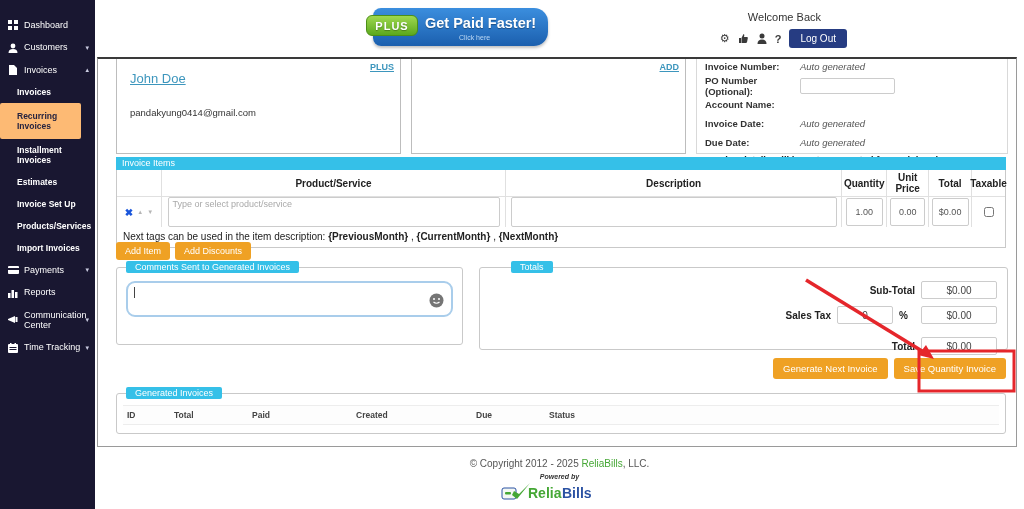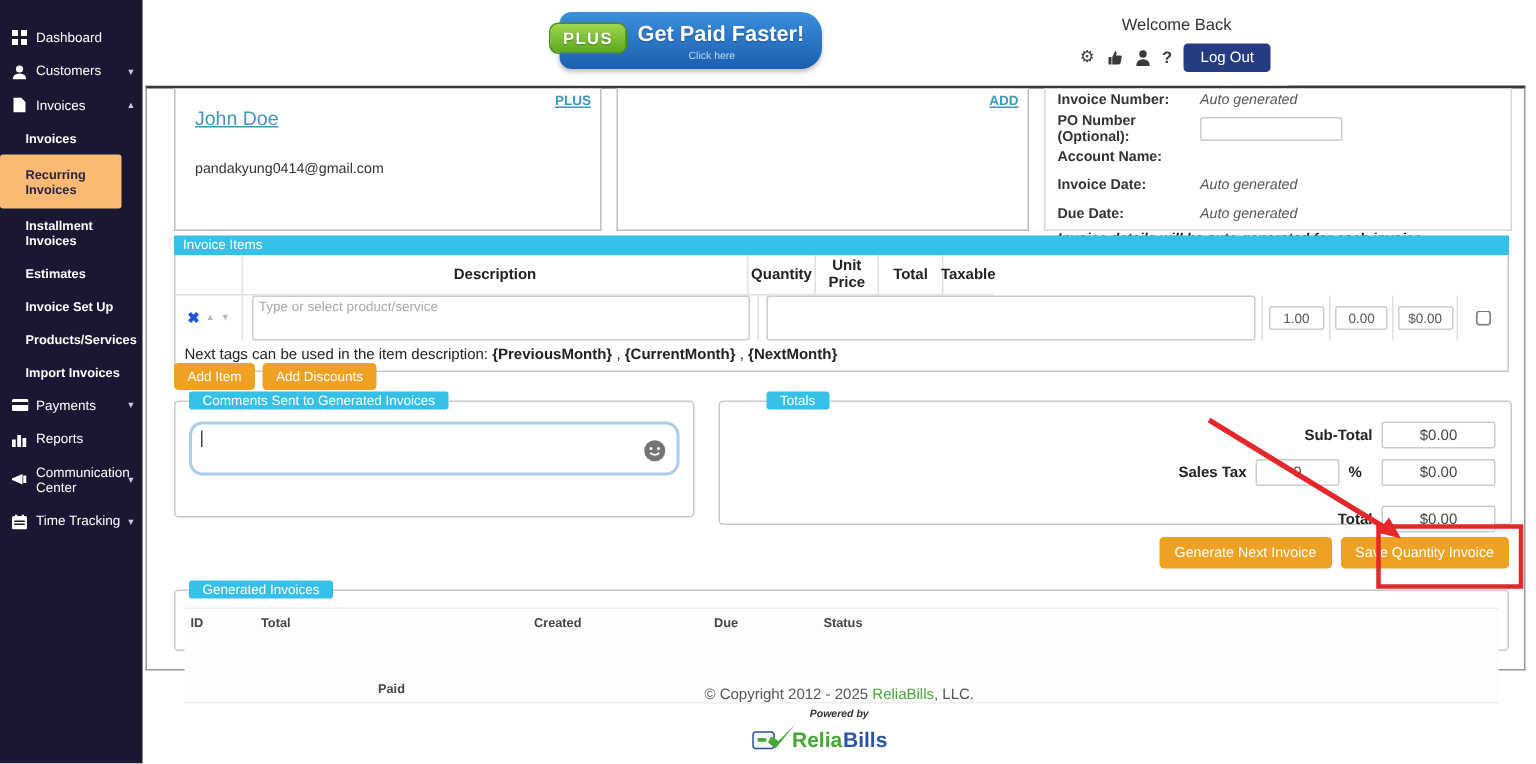--- a/index.html
+++ b/index.html
@@ -74,21 +74,21 @@
   .c-qty { width:45px; } .c-unit { width:42px; } .c-tot { width:43px; } .c-tax { width:33px; }
   .ithead .itc { font-size:10px; font-weight:bold; color:#222; text-align:center;
     min-height:27px; border-bottom:1px solid #e0e0e0; line-height:1.1; padding:2px; }
   .itbody .itc { min-height:26px; }
   .ctrl-x { color:#1a56db; font-weight:bold; font-size:10px; cursor:pointer; }
   .ctrl-ar { color:#b5b5b5; font-size:6px; cursor:pointer; margin-left:4px; }
   .txtarea { height:30px; border:1px solid #ccc; border-radius:2px; font-size:9px;
     color:#333; padding:1px 4px; resize:none; font-family:"Liberation Sans",sans-serif; }
   .ta-prod { width:332px; } .ta-desc { width:326px; }
   .txtarea::placeholder { color:#a9a9a9; }
-  .num-in { height:16px; border:1px solid #ccc; border-radius:2px; font-size:9px;
+  .num-in { height:28px; border:1px solid #ccc; border-radius:2px; font-size:9px;
     color:#555; text-align:center; }
   .in-qty { width:37px; } .in-unit { width:35px; } .in-tot { width:37px; }
   .tax-cb { width:10px; height:10px; cursor:pointer; }
   .tags-note { font-size:10px; color:#222; padding:4px 2px 5px 6px; }
   .tags-note b { font-weight:bold; }
 
   .orange-btn { display:inline-block; background:#efa124; color:#fff; font-size:9px;
     border:none; border-radius:3px; padding:4px 9px; cursor:pointer;
     font-family:"Liberation Sans",sans-serif; }
   .add-row { position:absolute; left:18px; top:183px; display:flex; gap:5px; }
@@ -111,21 +111,21 @@
     color:#444; text-align:center; width:100%; }
   .total-row-gap { margin-top:6px; }
 
   .actions { position:absolute; top:299px; right:10px; display:flex; gap:6px; }
   .actions .orange-btn { padding:5px 10px; font-size:9.5px; }
 
   .fs-generated { left:18px; top:328px; width:890px; height:47px; }
   .gen-head { display:flex; margin:6px 6px 0 6px; border-top:1px solid #ededed;
     border-bottom:1px solid #ededed; background:#fdfdfd; padding:4px 0; }
   .gen-col { font-size:8.5px; font-weight:bold; color:#444; }
-  .g0{width:51px; padding-left:4px;} .g1{width:78px;} .g2{width:104px;margin-top:44px;}
+  .g0{width:51px; padding-left:4px;} .g1{width:78px;} .g2{width:104px;}
   .g3{width:120px;} .g4{width:73px;} .g5{flex:1;}
 
   
   .footer { position:absolute; left:0; top:458px; width:929px; text-align:center; }
   .copyright { font-size:10px; color:#555; }
   .brand-link { color:#45a735; text-decoration:none; cursor:pointer; }
   .powered { font-size:7px; font-weight:bold; font-style:italic; color:#333; margin-top:4px; }
   .logo-wrap { margin-top:1px; display:inline-block; cursor:pointer; }
 
   
@@ -278,20 +278,21 @@
         <span class="dlabel">Due Date:</span>
         <span class="dval">Auto generated</span>
       </div>
       <div class="dnote">Invoice details will be auto generated for each invoice.</div>
     </div>
 
     <div class="cyan-bar">Invoice Items</div>
     <div class="items-table">
       <div class="itr ithead">
         <div class="itc c-ctrl"></div>
+        <div class="itc c-prod">Product/Service</div>
         <div class="itc c-desc">Description</div>
         <div class="itc c-qty">Quantity</div>
         <div class="itc c-unit">Unit Price</div>
         <div class="itc c-tot">Total</div>
         <div class="itc c-tax">Taxable</div>
       </div>
       <div class="itr itbody">
         <div class="itc c-ctrl">
           <span class="ctrl-x">✖</span>
           <span class="ctrl-ar">▲</span>

